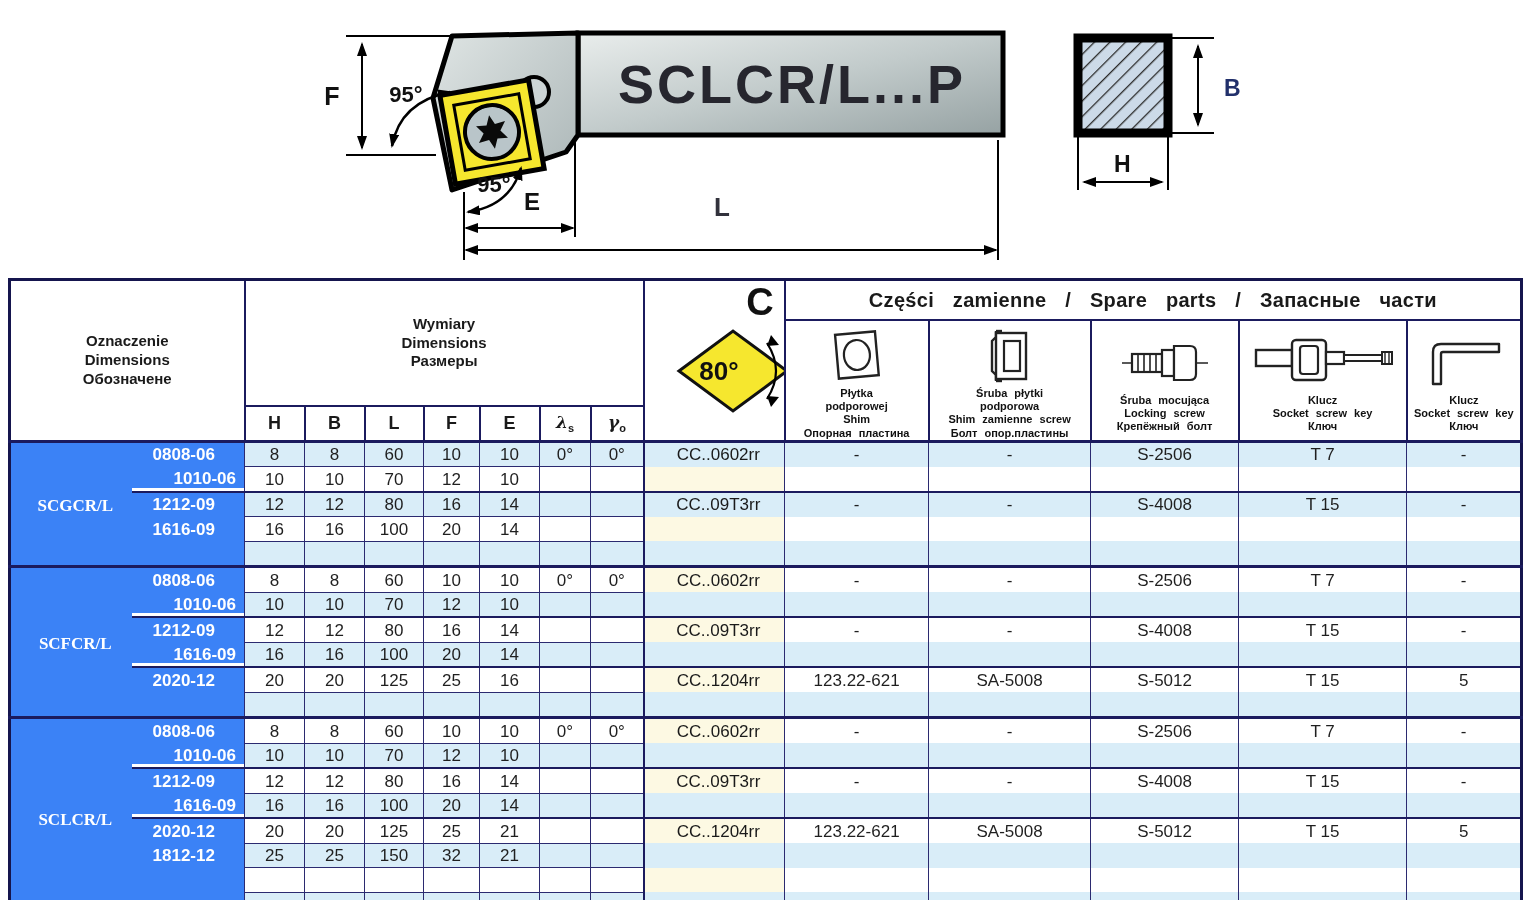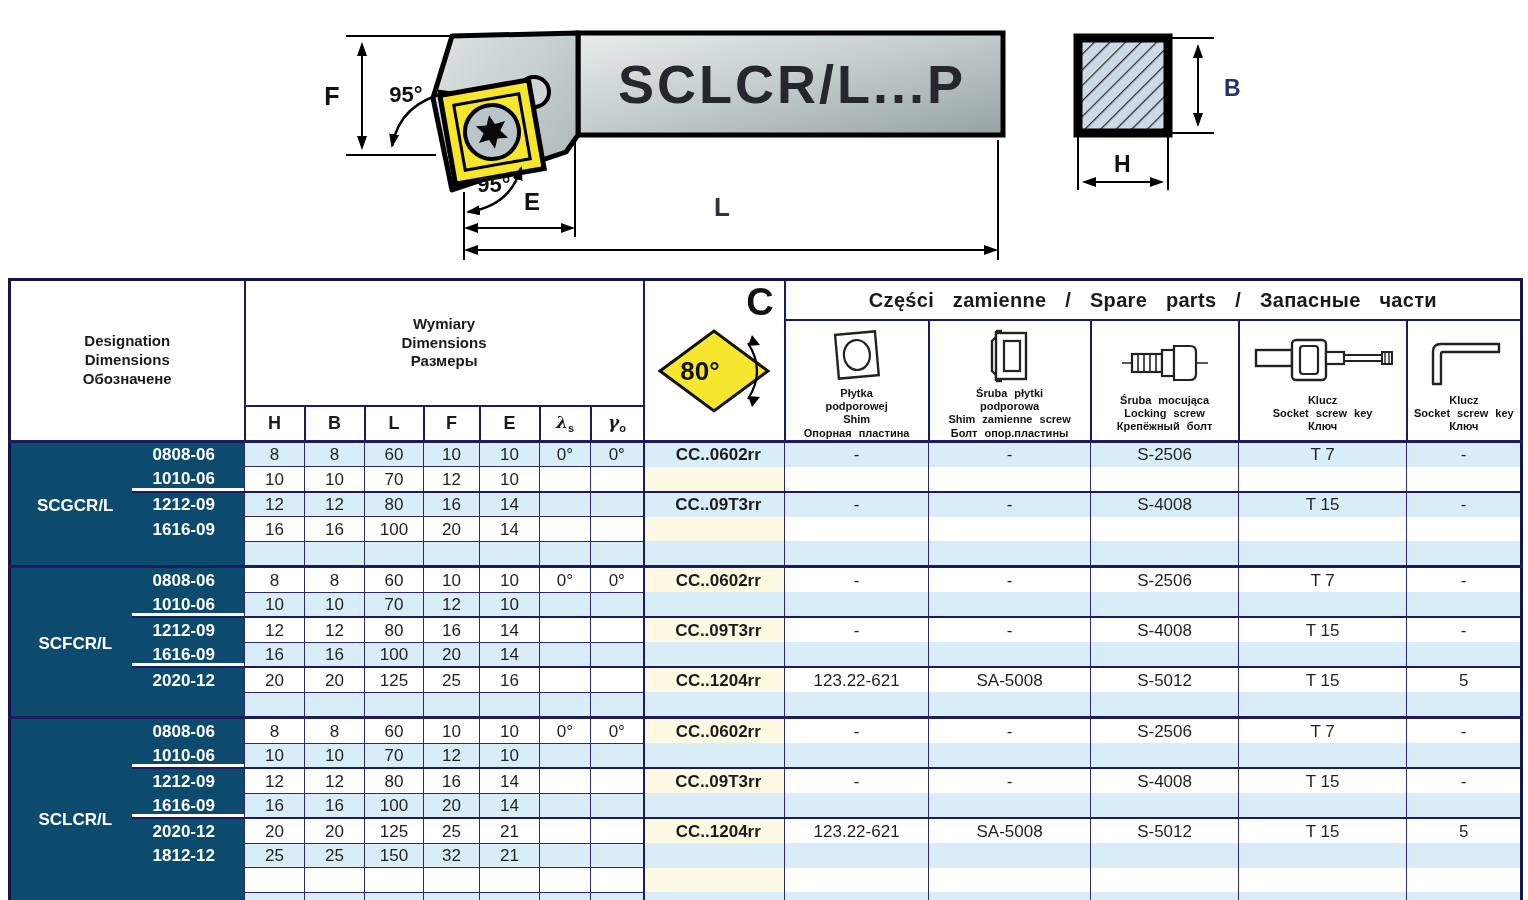--- a/index.html
+++ b/index.html
@@ -11,37 +11,37 @@
   table.spec{position:absolute;left:8px;top:278px;width:1512px;border-collapse:collapse;
              table-layout:fixed;border:3px solid #15154e;}
   .spec th,.spec td{padding:0;overflow:hidden;}
   .spec thead th{border:2px solid #1b1b5e;background:#fff;font-weight:bold;vertical-align:middle;}
   .hdr-lines div{font-size:15px;line-height:1.25;text-align:center;font-weight:bold;}
   .dimcol{font-size:18px;height:33px;}
   .greekcol{font-family:"DejaVu Serif",serif;font-style:italic;font-size:17px;font-weight:normal;}
   .greekcol sub{font-size:11px;font-style:normal;font-family:"Liberation Sans",sans-serif;}
   th.insC{position:relative;}
   .c-letter{position:absolute;top:0px;right:10px;font-size:38px;font-weight:bold;color:#111;}
-  .diamond-wrap{position:absolute;left:0;top:34px;width:100%;}
+  .diamond-wrap{position:absolute;left:0;top:34px;width:100%;padding-left:19px;}
   th.sptitle{height:38px;font-size:20px;word-spacing:13px;letter-spacing:.3px;}
   th.part{vertical-align:top;font-weight:normal;}
   .picon{height:62px;display:flex;align-items:center;justify-content:center;padding-top:4px;}
   .plbl div{font-size:11px;line-height:1.2;text-align:center;color:#111;word-spacing:4px;}
 
   
   .spec tbody td{height:23.5px;font-size:17px;text-align:center;vertical-align:middle;line-height:1;}
   td.w{background:#ffffff;}
   td.lb{background:#d9edf8;}
   td.cream{background:#fdf9e3;}
-  td.navy{background:#0c4a6e;color:#fff;font-weight:bold;margin-top:24px;}
-  td.desig{text-align:left;padding-left:8px;vertical-align:top;padding-top:3px;font-size:17px;border-right:none;}
+  td.navy{background:#3b82f6;color:#fff;font-weight:bold;margin-top:24px;}
+  td.desig{text-align:left;padding-left:8px;vertical-align:top;padding-top:3px;font-size:17px;border-right:none;font-family:Liberation Serif, serif;}
   td.size{text-align:right;padding-right:8px;font-size:17px;}
-  td.size.u{box-shadow:inset 0 -3px 0 #ffffff;}
+  td.size.u{box-shadow:inset 0 -3px 0 #ffffff;text-align:right;}
   td.dim{border:1px solid #2b2a70;color:#1f1f1f;}
-  td.ins{border-left:2px solid #1b1b5e;text-align:left;padding-left:8px;font-weight:bold;font-size:17px;}
+  td.ins{border-left:2px solid #1b1b5e;text-align:left;padding-left:8px;font-weight:normal;font-size:17px;}
   td.sp{border-left:1px solid #2b2a70;color:#1f1f1f;}
   tr.g-start td{border-top:3px solid #1b1b5e;}
   tr.sub-start td{border-top:2px solid #1b1b5e;}
 </style>
 </head>
 <body>
 
 <div class="page">
 
   
@@ -140,21 +140,21 @@
         <col style="width:144px">
         <col style="width:162px">
       <col style="width:148px">
         <col style="width:168px">
         <col style="width:115px">
     </colgroup>
     <thead>
       <tr>
         <th colspan="2" rowspan="3">
           <div class="hdr-lines">
-            <div>Designation</div>
+            <div>Oznaczenie</div>
             <div>Dimensions</div>
             <div>Обозначене</div>
           </div>
         </th>
         <th colspan="7" rowspan="2">
           <div class="hdr-lines">
             <div>Wymiary</div>
             <div>Dimensions</div>
             <div>Размеры</div>
           </div>

